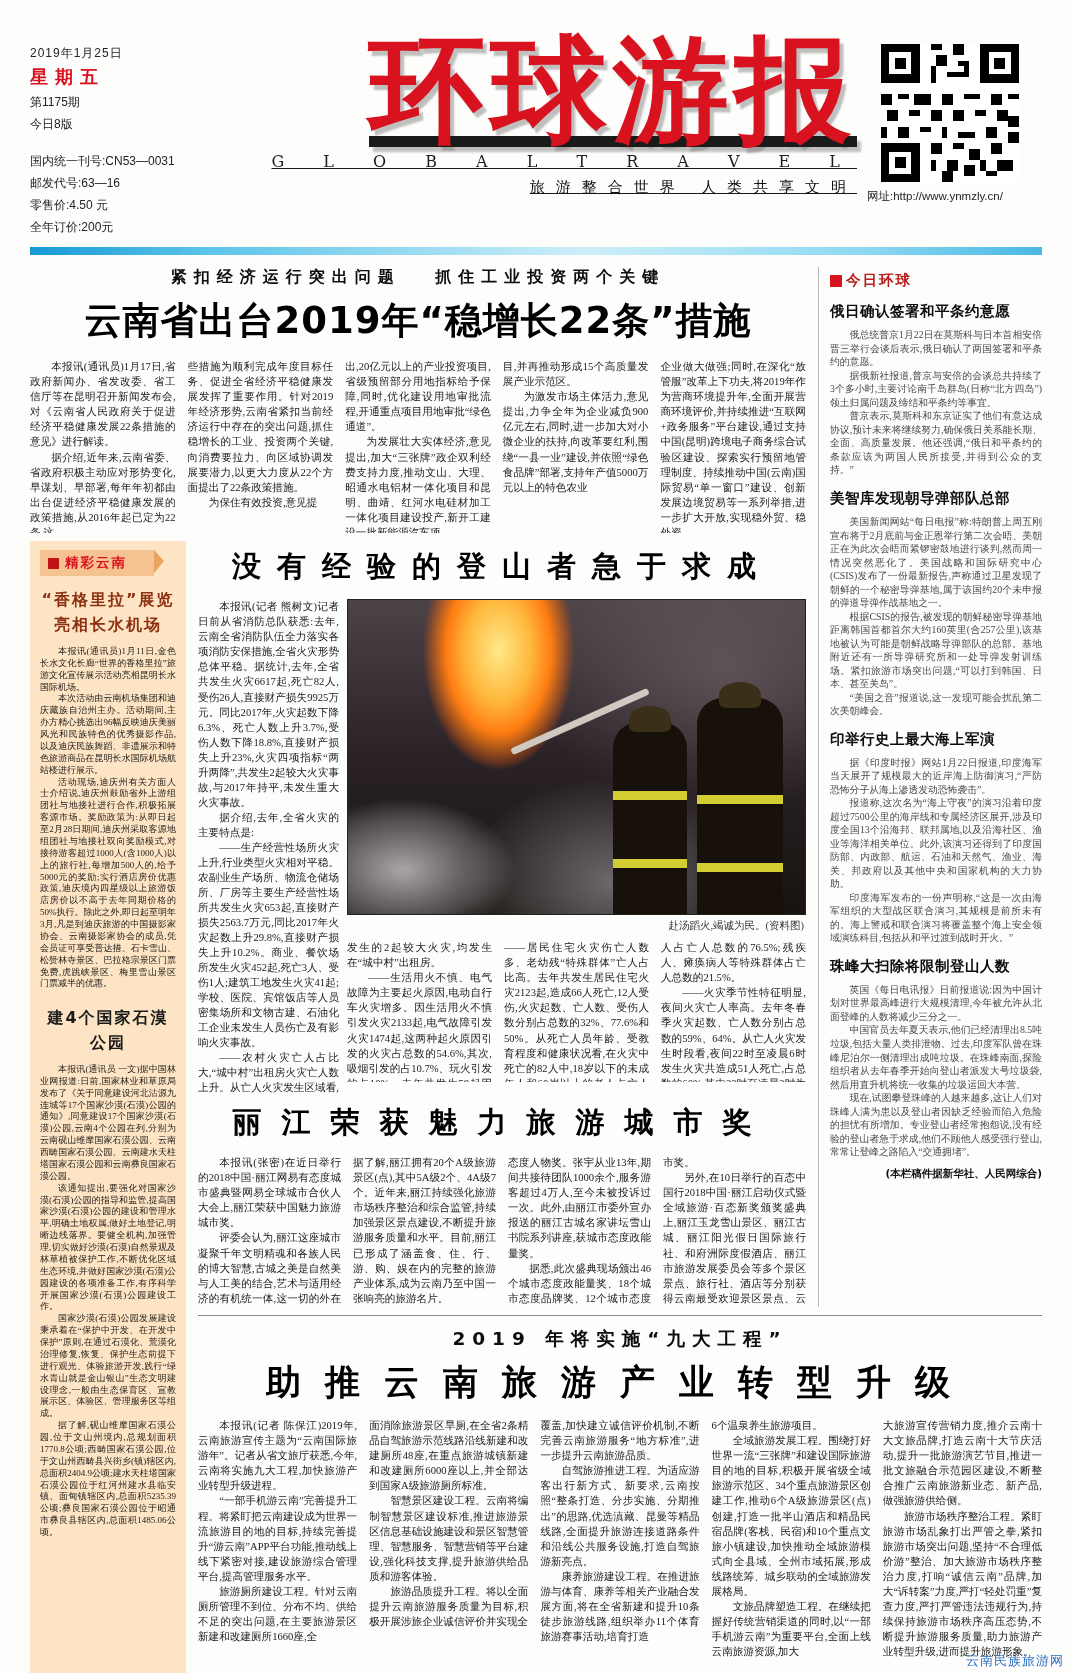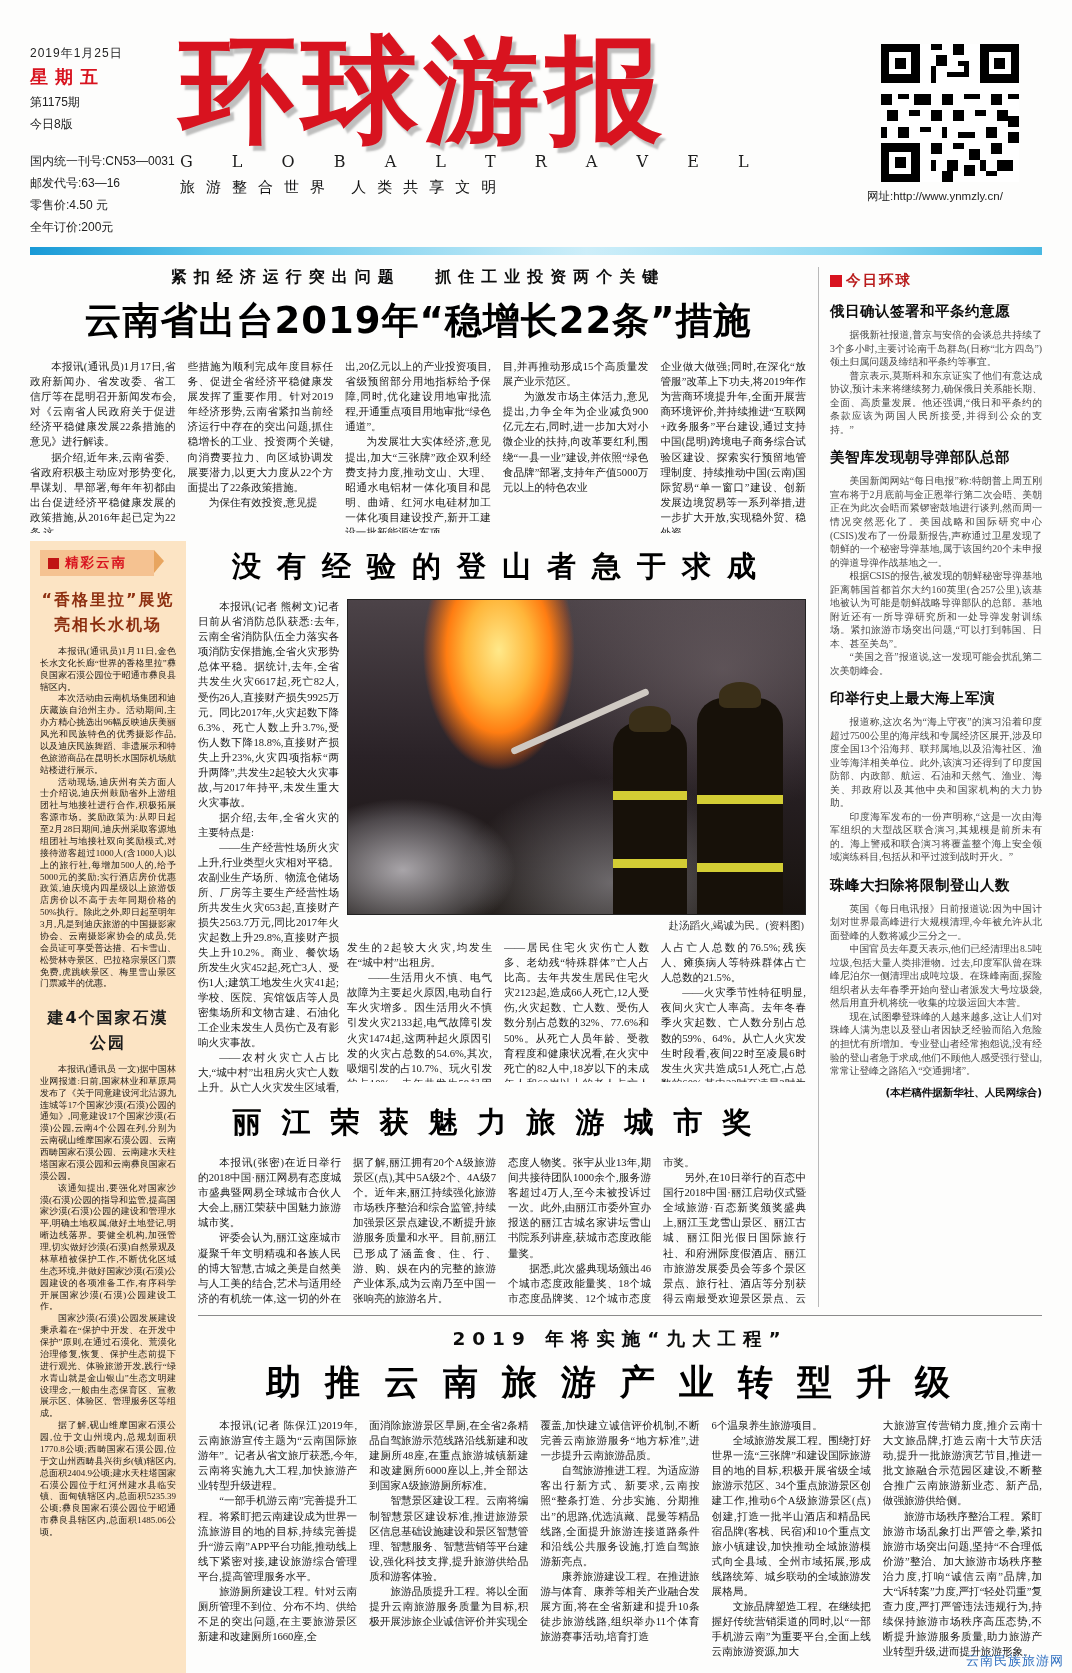--- a/index.html
+++ b/index.html
@@ -4,21 +4,21 @@
 <style>
   html,body{margin:0;padding:0;}
   body{width:1072px;height:1673px;background:#fdfdfc;font-family:"Liberation Sans",sans-serif;position:relative;overflow:hidden;color:#1a1a1a;}
   .page{padding:30px 30px 0 30px;}
   
   .header{display:grid;grid-template-columns:150px 1fr 185px;align-items:start;}
   .pubinfo{font-size:12px;line-height:1.85;color:#222;padding-top:12px;white-space:nowrap;}
   .pubinfo .date{letter-spacing:1px;}
   .pubinfo .weekday{color:#d8131f;font-weight:bold;font-size:18px;letter-spacing:7px;line-height:1.5;}
   .pubinfo .gap{height:14px;}
-  .masthead{text-align:left;}
+  .masthead{text-align:right;text-decoration:underline;}
   .masthead .title{font-family:"DejaVu Serif",serif;font-weight:bold;color:#d8131f;font-size:116px;line-height:1.02;letter-spacing:6px;white-space:nowrap;text-shadow:4px 5px 2px rgba(130,130,130,.5);}
   .masthead .en{font-family:"DejaVu Serif",serif;font-size:16px;letter-spacing:17px;color:#1d1d1d;margin-top:4px;white-space:nowrap;}
   .masthead .slogan{font-size:15px;letter-spacing:11px;color:#111;margin-top:7px;white-space:nowrap;}
   .qrblock{text-align:center;padding-top:14px;}
   .qrblock svg{width:138px;height:138px;background:#fff;}
   .qrblock .qrcap{font-size:11.5px;color:#222;margin-top:3px;text-align:left;padding-left:10px;}
   .bluebar{height:8px;margin-top:9px;background:linear-gradient(90deg,#1899d6,#5ec5ea 18%,#cdeef9 55%,#8fd9f2 82%,#49b8e2);}
   
   .grid{display:grid;grid-template-columns:156px 608px 224px;column-gap:12px;margin-top:12px;}
   .a1{grid-column:1/3;grid-row:1;}
@@ -193,35 +193,37 @@
     </div>
 
     <div class="world">
       <div class="wlabel">
         <span class="sq"></span>
         <span>今日环球</span>
       </div>
       <div class="witem">
         <h4>俄日确认签署和平条约意愿</h4>
         <div class="wbody">
+            <p>俄总统普京1月22日在莫斯科与日本首相安倍晋三举行会谈后表示,俄日确认了两国签署和平条约的意愿。</p>
             <p>据俄新社报道,普京与安倍的会谈总共持续了3个多小时,主要讨论南千岛群岛(日称“北方四岛”)领土归属问题及缔结和平条约等事宜。</p>
             <p>普京表示,莫斯科和东京证实了他们有意达成协议,预计未来将继续努力,确保俄日关系能长期、全面、高质量发展。他还强调,“俄日和平条约的条款应该为两国人民所接受,并得到公众的支持。”</p>
           </div>
       </div>
       <div class="witem">
         <h4>美智库发现朝导弹部队总部</h4>
         <div class="wbody">
             <p>美国新闻网站“每日电报”称:特朗普上周五刚宣布将于2月底前与金正恩举行第二次会晤、美朝正在为此次会晤而紧锣密鼓地进行谈判,然而周一情况突然恶化了。美国战略和国际研究中心(CSIS)发布了一份最新报告,声称通过卫星发现了朝鲜的一个秘密导弹基地,属于该国约20个未申报的弹道导弹作战基地之一。</p>
             <p>根据CSIS的报告,被发现的朝鲜秘密导弹基地距离韩国首都首尔大约160英里(合257公里),该基地被认为可能是朝鲜战略导弹部队的总部。基地附近还有一所导弹研究所和一处导弹发射训练场。紧扣旅游市场突出问题,“可以打到韩国、日本、甚至关岛”。</p>
             <p>“美国之音”报道说,这一发现可能会扰乱第二次美朝峰会。</p>
           </div>
       </div>
       <div class="witem">
         <h4>印举行史上最大海上军演</h4>
         <div class="wbody">
+            <p>据《印度时报》网站1月22日报道,印度海军当天展开了规模最大的近岸海上防御演习,“严防恐怖分子从海上渗透发动恐怖袭击”。</p>
             <p>报道称,这次名为“海上守夜”的演习沿着印度超过7500公里的海岸线和专属经济区展开,涉及印度全国13个沿海邦、联邦属地,以及沿海社区、渔业等海洋相关单位。此外,该演习还得到了印度国防部、内政部、航运、石油和天然气、渔业、海关、邦政府以及其他中央和国家机构的大力协助。</p>
             <p>印度海军发布的一份声明称,“这是一次由海军组织的大型战区联合演习,其规模是前所未有的。海上警戒和联合演习将覆盖整个海上安全领域演练科目,包括从和平过渡到战时开火。”</p>
           </div>
       </div>
       <div class="witem">
         <h4>珠峰大扫除将限制登山人数</h4>
         <div class="wbody">
             <p>英国《每日电讯报》日前报道说:因为中国计划对世界最高峰进行大规模清理,今年被允许从北面登峰的人数将减少三分之一。</p>
             <p>中国官员去年夏天表示,他们已经清理出8.5吨垃圾,包括大量人类排泄物。过去,印度军队曾在珠峰尼泊尔一侧清理出成吨垃圾。在珠峰南面,探险组织者从去年春季开始向登山者派发大号垃圾袋,然后用直升机将统一收集的垃圾运回大本营。</p>
             <p>现在,试图攀登珠峰的人越来越多,这让人们对珠峰人满为患以及登山者因缺乏经验而陷入危险的担忧有所增加。专业登山者经常抱怨说,没有经验的登山者急于求成,他们不顾他人感受强行登山,常常让登峰之路陷入“交通拥堵”。</p>
@@ -234,21 +236,21 @@
       <div class="slabel">
         <span class="sq"></span>
         <span>精彩云南</span>
       </div>
       <div class="sart first">
         <div class="stitle">
           <div>“香格里拉”展览</div>
           <div>亮相长水机场</div>
         </div>
         <div class="sbody">
-            <p>本报讯(通讯员)1月11日,金色长水文化长廊“世界的香格里拉”彝良国家石漠公园位于昭通市彝良县辖区内。</p>
+            <p>本报讯(通讯员)1月11日,金色长水文化长廊“世界的香格里拉”旅游文化宣传展示活动亮相昆明长水国际机场。</p>
             <p>本次活动由云南机场集团和迪庆藏族自治州主办。活动期间,主办方精心挑选出96幅反映迪庆美丽风光和民族特色的优秀摄影作品,以及迪庆民族舞蹈、非遗展示和特色旅游商品在昆明长水国际机场航站楼进行展示。</p>
             <p>活动现场,迪庆州有关方面人士介绍说,迪庆州鼓励省外上游组团社与地接社进行合作,积极拓展客源市场。奖励政策为:从即日起至2月28日期间,迪庆州采取客源地组团社与地接社双向奖励模式,对接待游客超过1000人(含1000人)以上的旅行社,每增加500人的,给予5000元的奖励;实行酒店房价优惠政策,迪庆境内四星级以上旅游饭店房价以不高于去年同期价格的50%执行。除此之外,即日起至明年3月,凡是到迪庆旅游的中国摄影家协会、云南摄影家协会的成员,凭会员证可享受普达措、石卡雪山、松赞林寺景区、巴拉格宗景区门票免费,虎跳峡景区、梅里雪山景区门票减半的优惠。</p>
           </div>
       </div>
       <div class="sart">
         <div class="stitle">建4个国家石漠公园</div>
         <div class="sbody">
             <p>本报讯(通讯员 一文)据中国林业网报道:日前,国家林业和草原局发布了《关于同意建设河北沽源九连城等17个国家沙漠(石漠)公园的通知》,同意建设17个国家沙漠(石漠)公园,云南4个公园在列,分别为云南砚山维摩国家石漠公园、云南西畴国家石漠公园、云南建水天柱塔国家石漠公园和云南彝良国家石漠公园。</p>
             <p>该通知提出,要强化对国家沙漠(石漠)公园的指导和监管,提高国家沙漠(石漠)公园的建设和管理水平,明确土地权属,做好土地登记,明晰边线落界。要健全机构,加强管理,切实做好沙漠(石漠)自然景观及林草植被保护工作,不断优化区域生态环境,并做好国家沙漠(石漠)公园建设的各项准备工作,有序科学开展国家沙漠(石漠)公园建设工作。</p>
             <p>国家沙漠(石漠)公园发展建设秉承着在“保护中开发、在开发中保护”原则,在通过石漠化、荒漠化治理修复,恢复、保护生态前提下进行观光、体验旅游开发,践行“绿水青山就是金山银山”生态文明建设理念,一般由生态保育区、宣教展示区、体验区、管理服务区等组成。</p>

